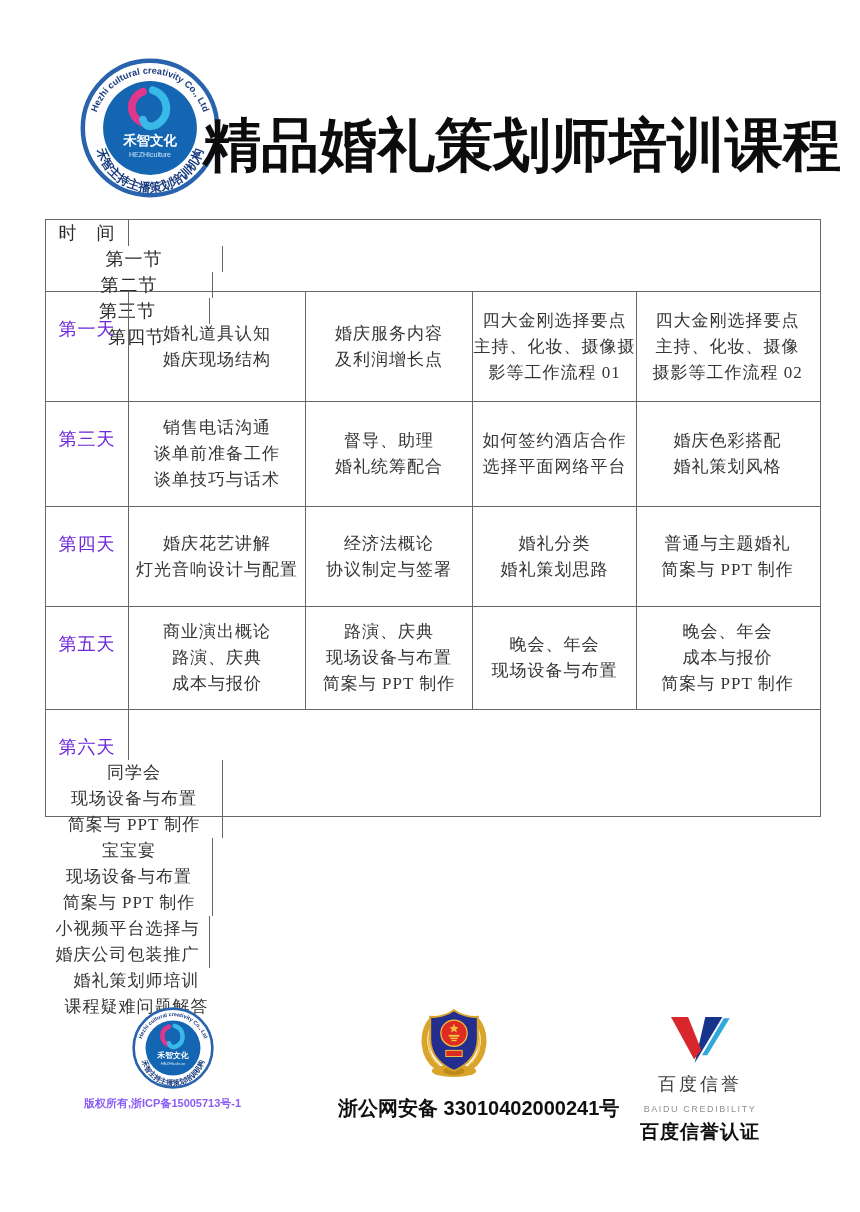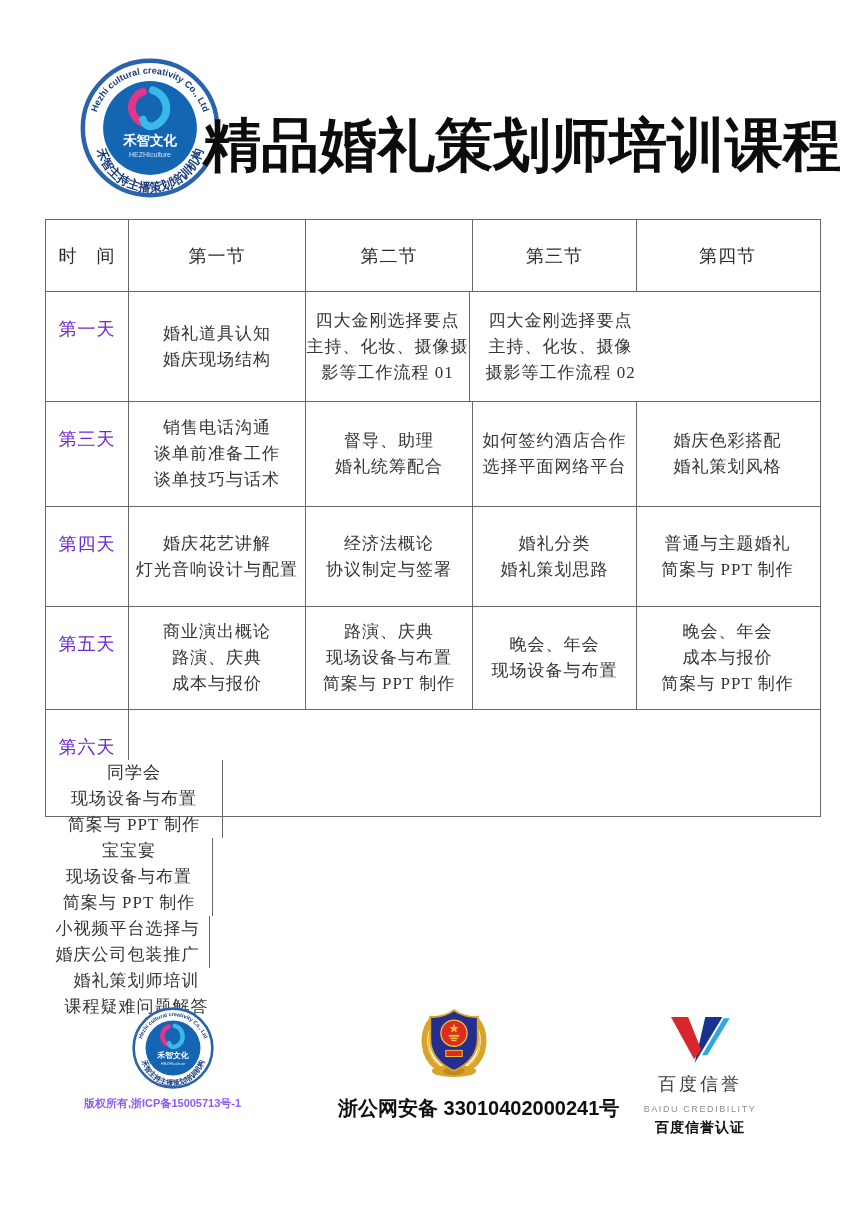--- a/index.html
+++ b/index.html
@@ -24,21 +24,21 @@
   }
   .thead, .trow { display:flex; border-bottom:1px solid #676767; }
   .trow:last-child { border-bottom:none;flex-direction:column; }
   .cell {
     box-sizing:border-box; border-right:1px solid #676767;
     display:flex; flex-direction:column; align-items:center; justify-content:center;
     text-align:center; color:#353535; font-size:17px; line-height:26px; letter-spacing:1px;
   }
   .cell:last-child { border-right:none; }
   .w0 { width:83px; } .w1 { width:177px; } .w2 { width:167px; } .w3 { width:164px; } .w4 { width:181px; }
-  .thead { height:71px; }
+  .thead { height:71px;flex-direction:column; }
   .thead .cell { font-size:18px; color:#2b2b2b; }
   .trow:nth-child(2) { height:109px; }
   .trow:nth-child(3) { height:104px; }
   .trow:nth-child(4) { height:99px;  }
   .trow:nth-child(5) { height:102px; }
   .trow:nth-child(6) { height:106px; }
   .trow:nth-child(7) { height:105px; }
   .day-cell { justify-content:flex-start; padding-top:24px; font-size:18px; color:#6d28d9; }
   .line { white-space:nowrap; }
 
@@ -53,21 +53,21 @@
   .police-text {
     position:absolute; left:338px; top:1095px; width:230px; text-align:center;
     font-family:"Liberation Sans","DejaVu Sans",sans-serif;
     font-size:20px; font-weight:bold; color:#101010; white-space:nowrap;
   }
   .baidu-block { position:absolute; left:618px; top:1012px; width:164px; text-align:center;
     font-family:"Liberation Sans","DejaVu Sans",sans-serif; }
   .baidu-v     { width:66px; height:56px; display:block; margin:0 auto; }
   .baidu-cn    { font-size:18px; color:#3a3a3a; letter-spacing:3px; margin-top:4px; }
   .baidu-en    { font-size:9px;  color:#8f8f8f; letter-spacing:1.6px; margin-top:8px; }
-  .baidu-cert  { font-size:14px; color:#0e0e0e; font-weight:bold; letter-spacing:1px; margin-top:5px; }
+  .baidu-cert  { font-size:19px; color:#0e0e0e; font-weight:bold; letter-spacing:1px; margin-top:5px; }
 
   .defs-hidden { position:absolute; width:0; height:0; overflow:hidden; }
 </style>
 </head>
 <body>
 
 <svg class="defs-hidden" aria-hidden="true">
   <defs>
     <symbol id="hezhi-logo" viewBox="0 0 100 100">
       <circle cx="50" cy="50" r="48" fill="#ffffff" stroke="#2a63ad" stroke-width="3.2"></circle>
@@ -127,20 +127,24 @@
     <div class="cell w3">第三节</div>
     <div class="cell w4">第四节</div>
   </div>
 
 <div class="trow">
       <div class="cell day-cell w0">第一天</div>
       <div class="cell w1">
         <div class="line">婚礼道具认知</div>
         <div class="line">婚庆现场结构</div>
       </div>
+      <div class="cell w2">
+        <div class="line">婚庆服务内容</div>
+        <div class="line">及利润增长点</div>
+      </div>
       <div class="cell w3">
         <div class="line">四大金刚选择要点</div>
         <div class="line">主持、化妆、摄像摄</div>
         <div class="line">影等工作流程 01</div>
       </div>
       <div class="cell w4">
         <div class="line">四大金刚选择要点</div>
         <div class="line">主持、化妆、摄像</div>
         <div class="line">摄影等工作流程 02</div>
       </div>

